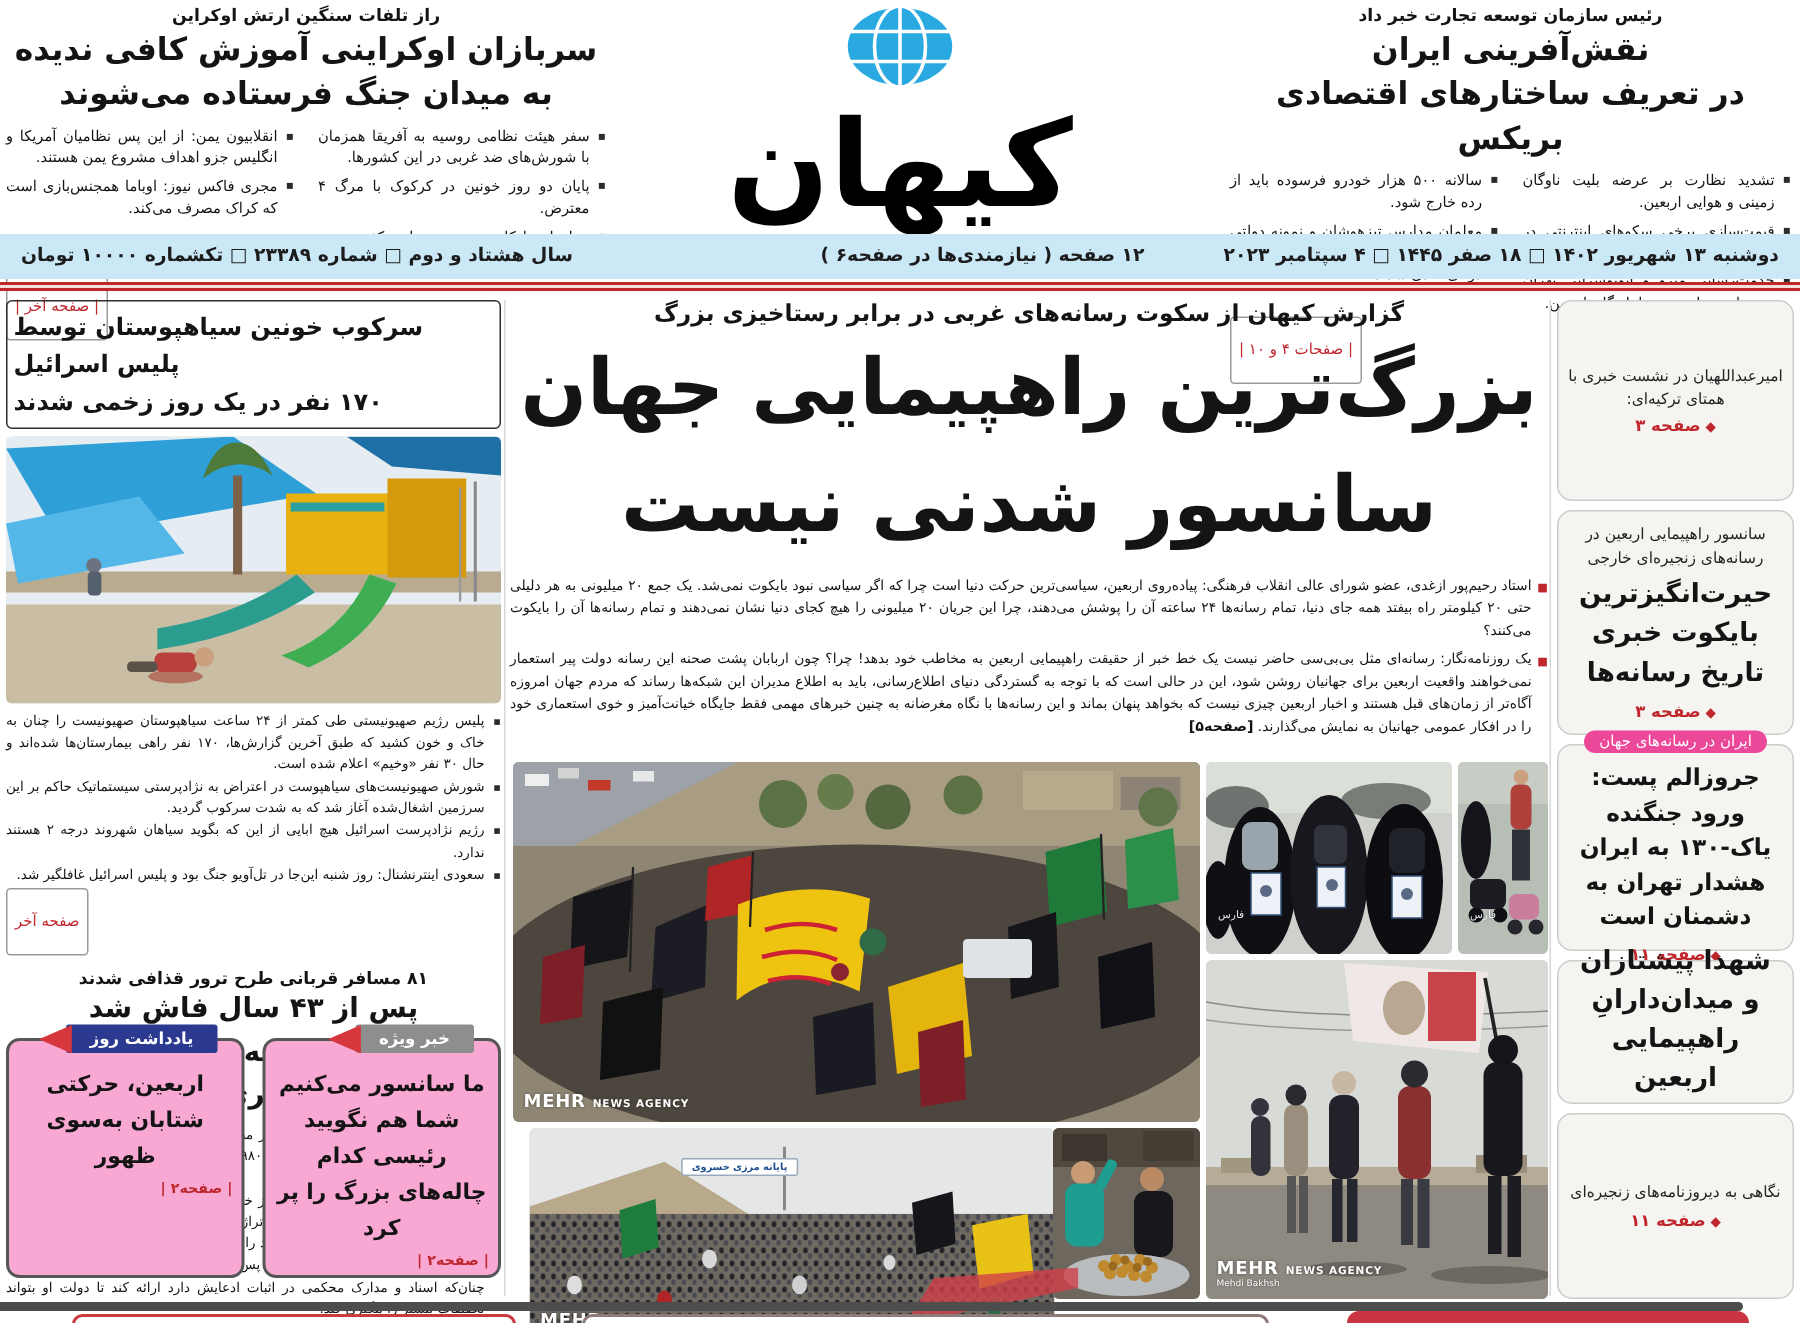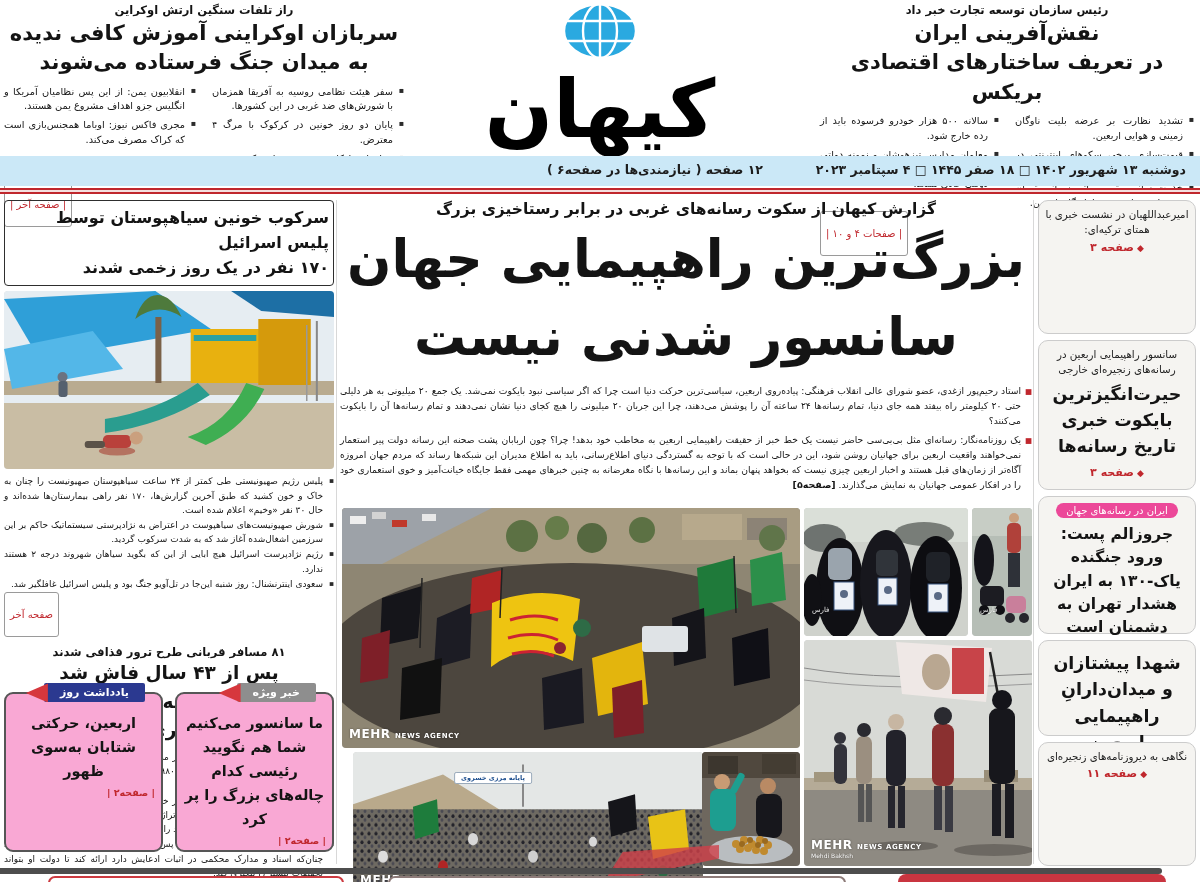--- a/index.html
+++ b/index.html
@@ -22,21 +22,21 @@
   .logo-title{font-size:80px;font-weight:bold;line-height:1.15;letter-spacing:-3px;color:#000}
   
   .datebar{position:absolute;top:156px;left:0;right:0;height:30px;background:#cbe8f7}
   .datebar span{position:absolute;top:6px;font-size:12.5px;font-weight:bold;color:#1c1c1c;white-space:nowrap}
   .db-r{right:14px}.db-c{left:655px;transform:translateX(-50%)}.db-l{left:14px}
   .redrule{position:absolute;top:188px;left:0;right:0;height:6px;background:#f4dfdf;
            border-top:2.5px solid #c0272d;border-bottom:2.5px solid #c0272d;box-sizing:border-box}
   .vrule{position:absolute;top:200px;bottom:18px;width:1px;background:#d8d8d8}
   
   .leftcol{position:absolute;top:200px;left:4px;width:330px;height:666px}
-  .isr-h{border:1.5px solid #2e2e2e;border-radius:4px;padding:5px 4px;text-align:right;
+  .isr-h{border:1.5px solid #2e2e2e;border-radius:4px;padding:5px 4px;text-align:left;
          font-weight:bold;font-size:16px;line-height:1.55}
   .ph{position:relative;border-radius:4px;overflow:hidden;background:#ddd}
   .ph svg{display:block;width:100%;height:100%}
   .smalltxt{font-size:9px;line-height:1.58;text-align:justify;margin-top:5px}
   .smalltxt .bi{margin-bottom:1px}
   .smalltxt .bi::before{font-size:7.5px;top:1px}
   .endref-b{font-weight:bold;font-size:9.5px}
   .it-kicker{text-align:center;font-weight:bold;font-size:11.5px;margin-top:8px}
   .it-head{text-align:center;font-weight:bold;font-size:18.5px;line-height:1.55;letter-spacing:-.5px}
   .tagrow{position:absolute;bottom:14px;left:0;right:0;display:flex;gap:12px}
@@ -63,21 +63,21 @@
   .wm-1{font-size:12px;font-weight:bold;letter-spacing:.5px}
   .wm-2{font-size:7px;letter-spacing:.6px}
   .wm-credit{font-size:6px;opacity:.95}
   .wm-fars{position:absolute;left:8px;bottom:22px;color:#fff;font-size:7px;opacity:.9;direction:rtl;
            text-shadow:0 0 2px rgba(0,0,0,.5)}
   .sign{position:absolute;top:20px;left:40%;transform:translateX(-50%);background:#fff;border:1px solid #9ab;
         color:#1d4f8f;font-size:6.5px;font-weight:bold;padding:1px 6px;border-radius:2px;white-space:nowrap}
   
   .sidecol{position:absolute;top:200px;left:1038px;width:158px;display:flex;flex-direction:column;gap:6px}
   .sbox{background:#f5f4f1;border:1px solid #ccc;border-radius:10px;text-align:center;
-        padding:6px 6px;box-sizing:border-box;display:flex;flex-direction:column;}
+        padding:6px 6px;box-sizing:border-box;display:flex;flex-direction:column;justify-content:center}
   .sb-kicker{font-size:10.3px;line-height:1.5;color:#222}
   .sb-head{font-size:17.5px;font-weight:bold;line-height:1.5;letter-spacing:-.5px;margin:3px 0}
   .sb-page{color:#c0272d;font-weight:bold;font-size:11px;margin-top:3px}
   .sb-page::before{content:"◆ ";font-size:9px}
   .sb-pill{display:inline-block;background:#ec4899;color:#fff;border-radius:20px;padding:2px 10px;
            font-size:10px;width:max-content;align-self:center;margin-bottom:2px}
   
   .botbar{position:absolute;top:868px;left:0;width:1162px;height:6px;background:#4d4d4d;border-radius:0 3px 3px 0}
   .pb1{position:absolute;top:876px;left:48px;width:296px;height:14px;border:2.5px solid #cc3a40;
        border-radius:10px;background:#fff;box-sizing:border-box}
@@ -136,20 +136,21 @@
       <div class="bi">خدمت‌رسانی مترو و اتوبوسرانی تهران در مراسم پیاده‌روی جاماندگان اربعین.</div>
       <div class="bi">سالانه ۵۰۰ هزار خودرو فرسوده باید از رده خارج شود.</div>
       <div class="bi">معلمان مدارس تیزهوشان و نمونه دولتی موظف به ۱۲ ساعت تدریس در مدارس دولتی عادی شدند.</div>
     </div>
     <div class="endref"><span class="pref">| صفحات ۴ و ۱۰ |</span></div>
   </div>
 
   <div class="datebar">
     <span class="db-r">دوشنبه ۱۳ شهریور ۱۴۰۲ □ ۱۸ صفر ۱۴۴۵ □ ۴ سپتامبر ۲۰۲۳</span>
     <span class="db-c">۱۲ صفحه ( نیازمندی‌ها در صفحه۶ )</span>
+    <span class="db-l">سال هشتاد و دوم □ شماره ۲۳۳۸۹ □ تکشماره ۱۰۰۰۰ تومان</span>
   </div>
   <div class="redrule"></div>
   <div class="vrule" style="left:336px"></div>
   <div class="vrule" style="left:1033px"></div>
 
   <div class="leftcol">
     <div class="isr-h">
       <span>سرکوب خونین سیاهپوستان توسط پلیس اسرائیل</span><br>
       <span>۱۷۰ نفر در یک روز زخمی شدند</span>
     </div>

